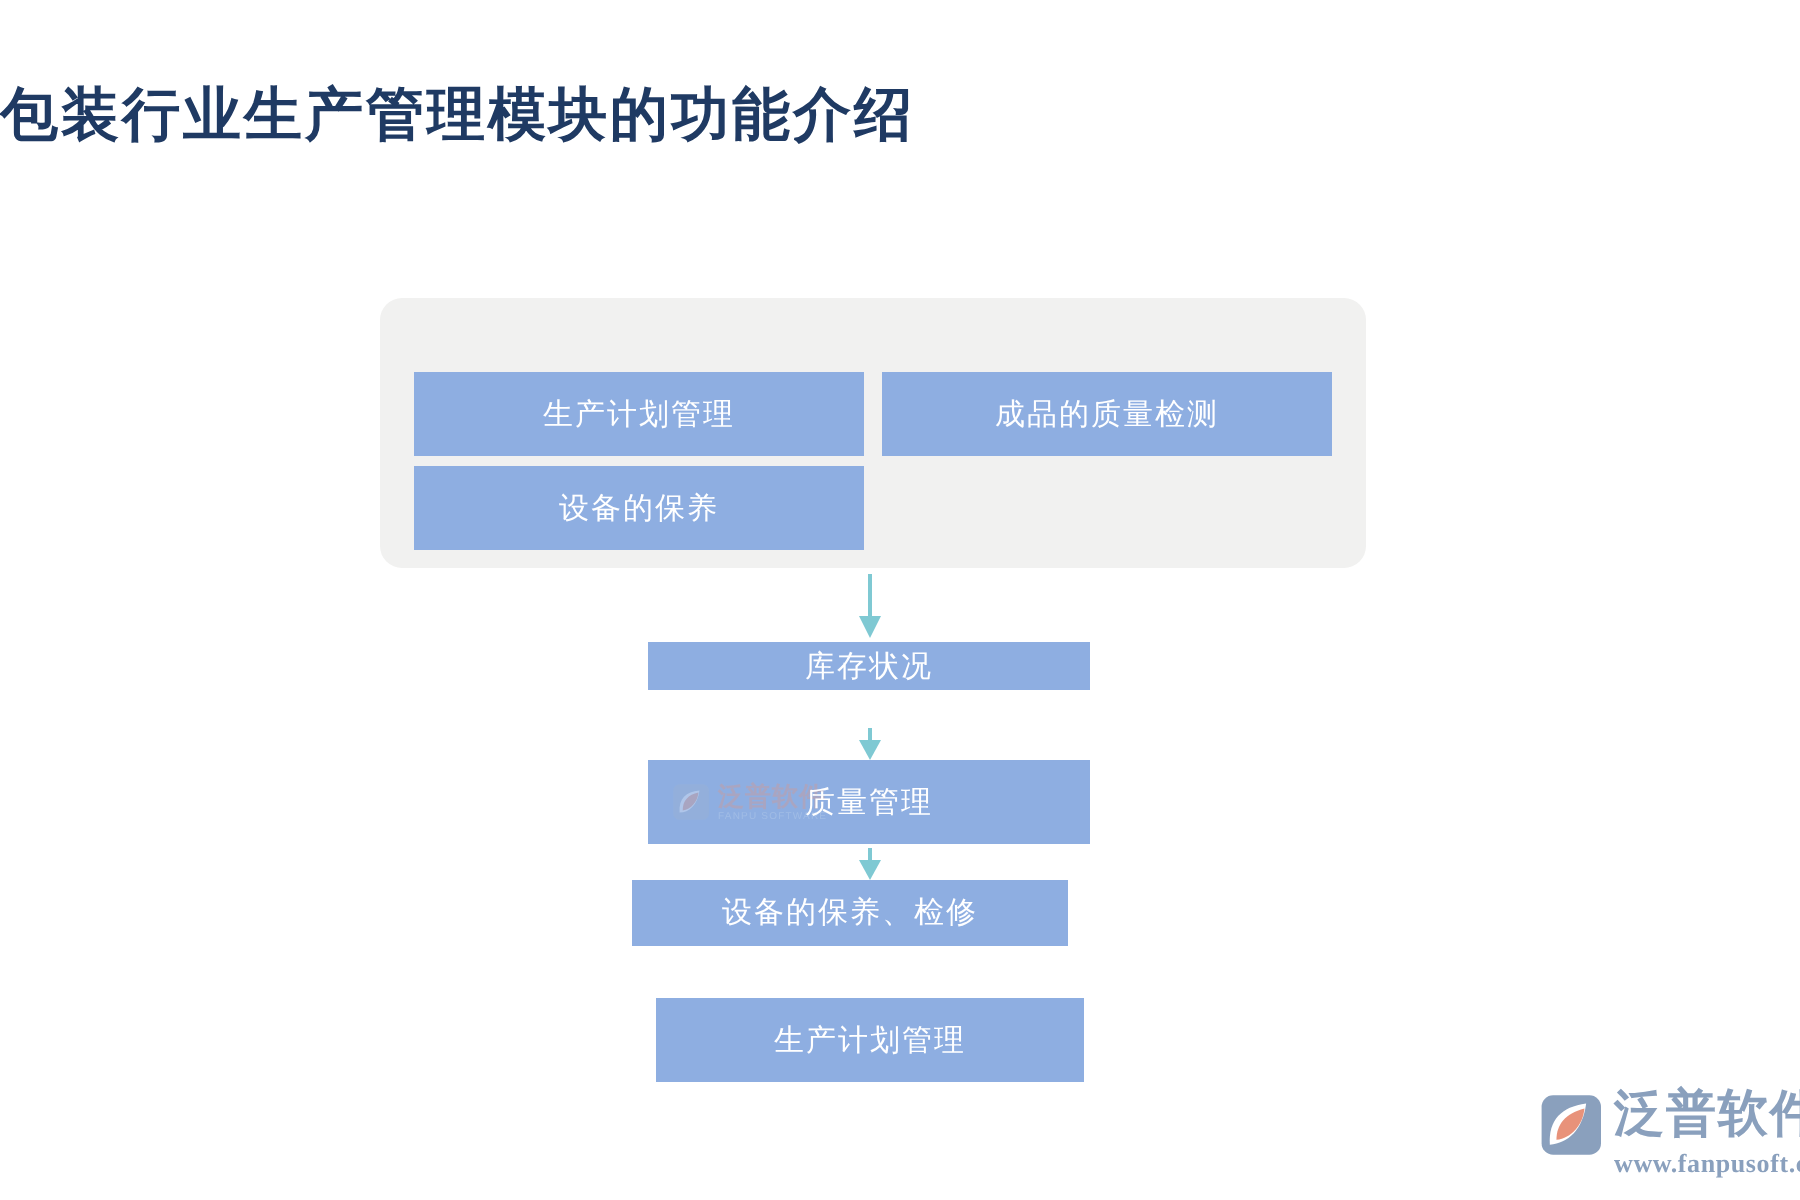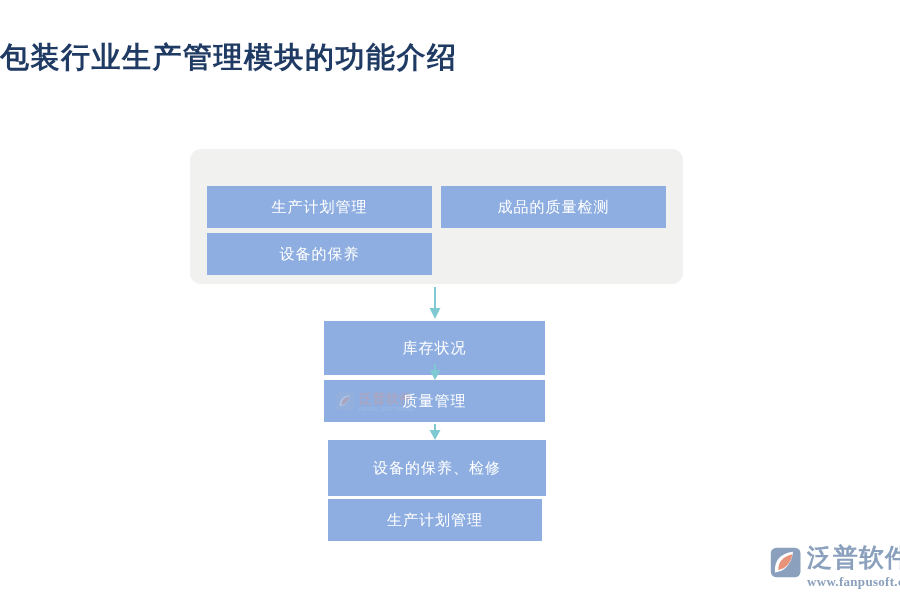--- a/index.html
+++ b/index.html
@@ -83,23 +83,23 @@
     color: #ffffff;
     display: flex;
     align-items: center;
     justify-content: center;
     font-size: 15px;
     letter-spacing: 1px;
     box-sizing: border-box;
   }
   .flow-box .label { position: relative; z-index: 2; }
 
-  #flow-0 { left: 324px; top: 321px; width: 221px; height: 54px; }
+  #flow-0 { left: 324px; top: 321px; width: 221px; height: 24px; }
   #flow-1 { left: 324px; top: 380px; width: 221px; height: 42px; }
-  #flow-2 { left: 328px; top: 440px; width: 218px; height: 56px; }
+  #flow-2 { left: 316px; top: 440px; width: 218px; height: 33px; }
   #flow-3 { left: 328px; top: 499px; width: 214px; height: 42px; }
 
   
   .inline-watermark {
     position: absolute;
     left: 10px;
     top: 50%;
     transform: translateY(-50%);
     display: flex;
     align-items: center;

